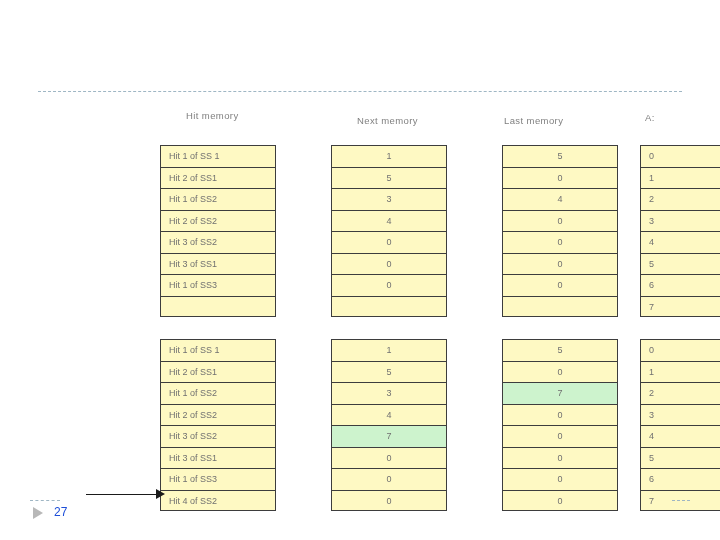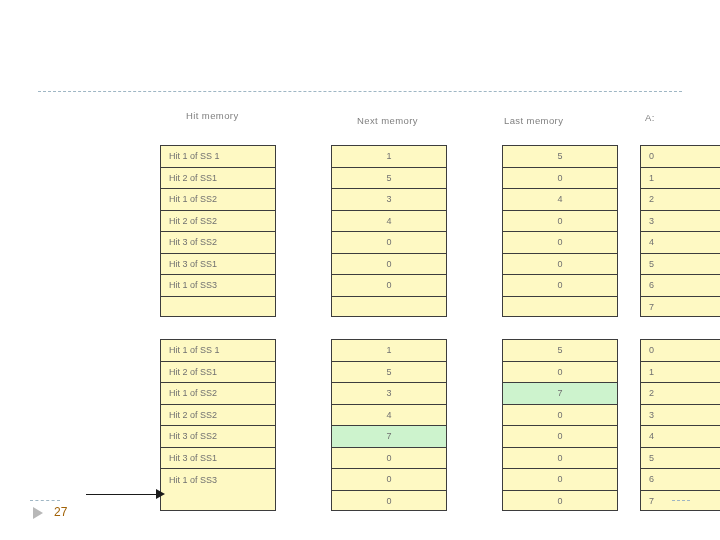--- a/index.html
+++ b/index.html
@@ -54,21 +54,21 @@
     width: 18px;
     height: 0;
     border-top: 1px dashed #9fb6c4;
   }
 
   .page-num {
     position: absolute;
     left: 54px;
     top: 505px;
     font-size: 12px;
-    color: #a16207;
+    color: #1d4ed8;
   }
 
   .page-marker {
     position: absolute;
     left: 33px;
     top: 507px;
     width: 0;
     height: 0;
     border-top: 6px solid transparent;
     border-bottom: 6px solid transparent;
@@ -213,20 +213,21 @@
     </div>
 
     <div class="table" id="b2-hit" style="left:160px; top:339px; width:116px; height:172px;">
         <div class="cell left" style="height: 21.5px;">Hit 1 of SS 1</div>
         <div class="cell left" style="height: 21.5px;">Hit 2 of SS1</div>
         <div class="cell left" style="height: 21.5px;">Hit 1 of SS2</div>
         <div class="cell left" style="height: 21.5px;">Hit 2 of SS2</div>
         <div class="cell left" style="height: 21.5px;">Hit 3 of SS2</div>
         <div class="cell left" style="height: 21.5px;">Hit 3 of SS1</div>
         <div class="cell left" style="height: 21.5px;">Hit 1 of SS3</div>
+        <div class="cell left" style="height: 21.5px;">Hit 4 of SS2</div>
       </div>
     <div class="table" id="b2-next" style="left:331px; top:339px; width:116px; height:172px;">
         <div class="cell center" style="height: 21.5px;">1</div>
         <div class="cell center" style="height: 21.5px;">5</div>
         <div class="cell center" style="height: 21.5px;">3</div>
         <div class="cell center" style="height: 21.5px;">4</div>
         <div class="cell center hl" style="height: 21.5px;">7</div>
         <div class="cell center" style="height: 21.5px;">0</div>
         <div class="cell center" style="height: 21.5px;">0</div>
         <div class="cell center" style="height: 21.5px;">0</div>

